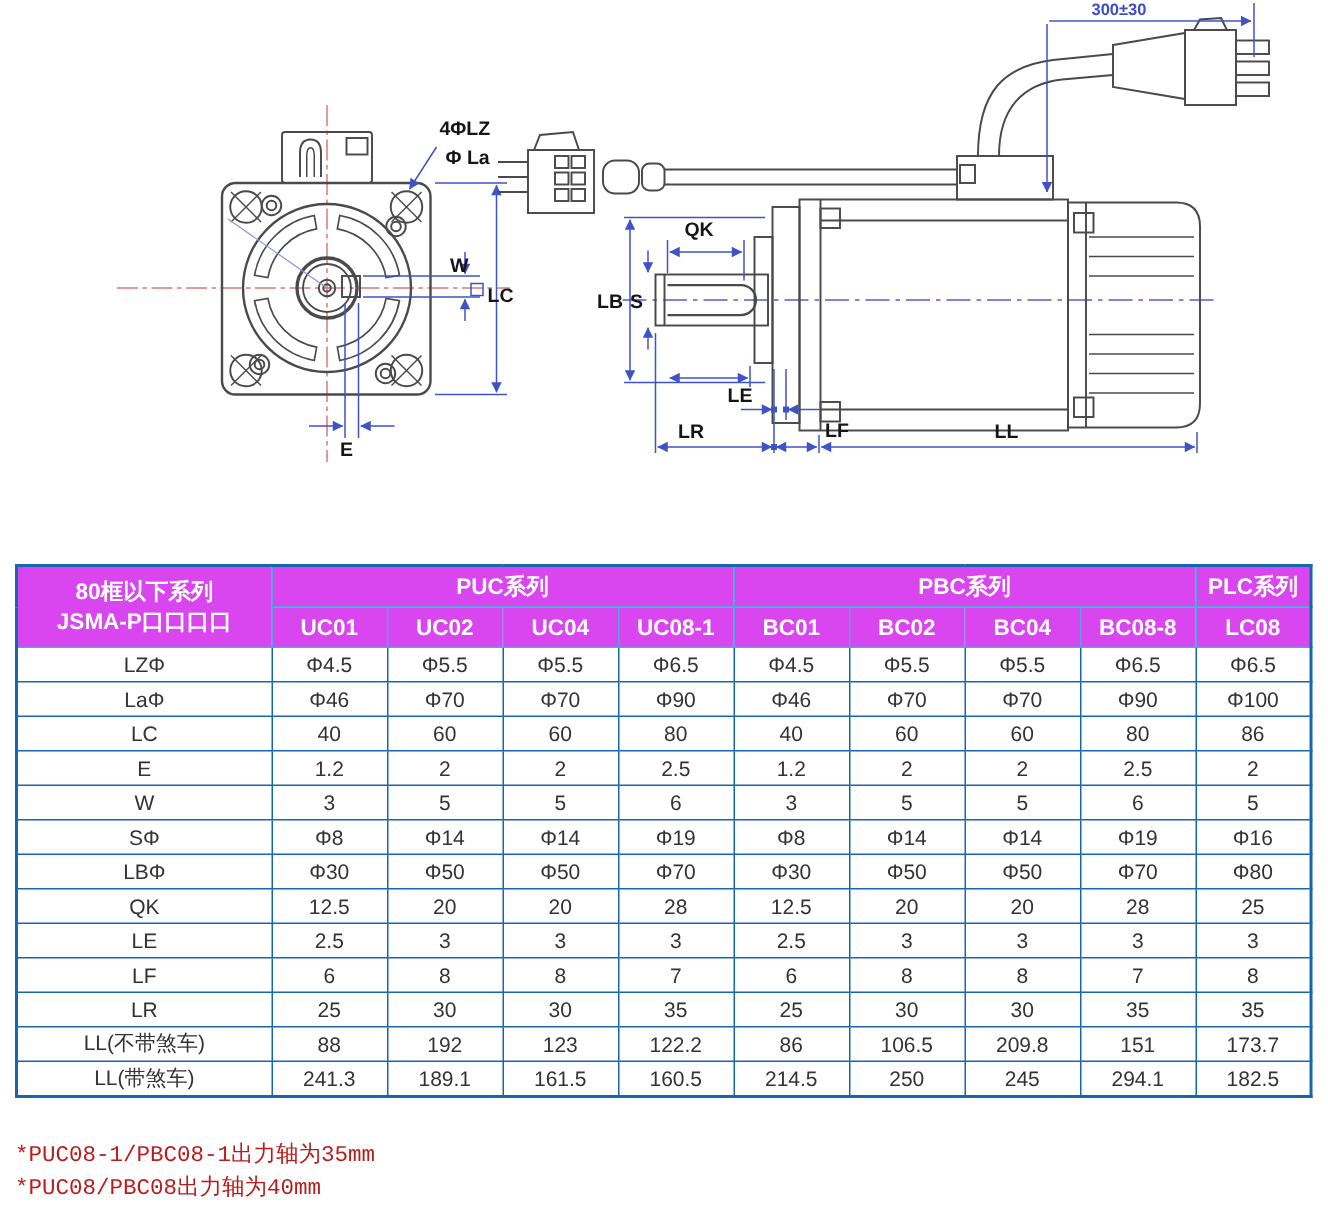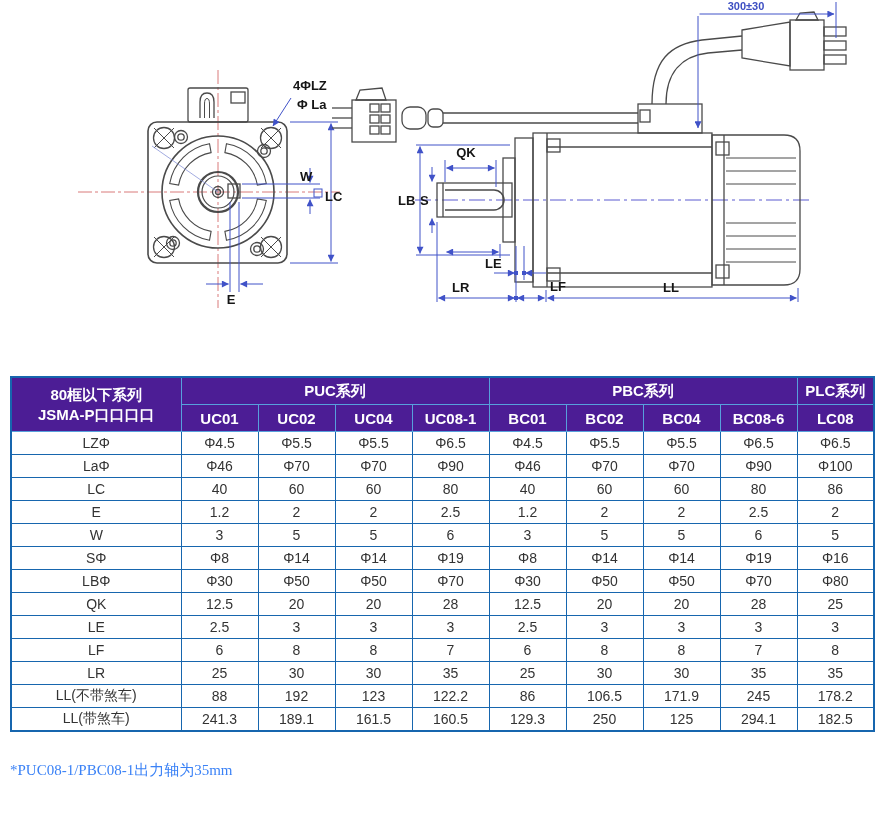--- a/index.html
+++ b/index.html
@@ -10,33 +10,33 @@
   #diagram { position:absolute; top:0; left:0; }
   #diagram text { font-family:"Liberation Sans", sans-serif; }
   .dimlabel { font-size:13px; font-weight:bold; fill:#151515; }
   .dimlabel-blue { font-size:11px; font-weight:bold; fill:#3c4ec2; }
 
   table[data-name="spec-table"] {
     position:absolute; top:376px; left:10px; width:865px;
     border-collapse:collapse; table-layout:fixed;
   }
   table[data-name="spec-table"] th {
-    background:#4c1d95; color:#ffffff; font-weight:bold; font-size:15px;
+    background:#d946ef; color:#ffffff; font-weight:bold; font-size:15px;
     border:1px solid #57a0dc; height:26px; padding:0; text-align:center;
   }
   table[data-name="spec-table"] th.corner { line-height:1.3; }
   table[data-name="spec-table"] td {
     background:#ffffff; color:#333333; font-size:14px;
     border:1.4px solid #1766ae; height:22px; padding:0; text-align:center;
   }
   table[data-name="spec-table"] { border:2px solid #1766ae; }
   table[data-name="spec-table"] th.em { font-weight:bold;margin-top:16px; }
   .footnotes {
-    position:absolute; left:10px; top:760px; font-size:15px; color:#3b82f6;
-    line-height:1.45; font-family:Liberation Serif, serif;
+    position:absolute; left:10px; top:760px; font-size:15px; color:#b91c1c;
+    line-height:1.45; font-family:Liberation Mono, monospace;
   }
 </style>
 </head>
 <body>
 
 <div id="page" data-name="datasheet-page">
 
   <svg id="diagram" data-name="motor-dimension-drawing" width="885" height="372" viewBox="0 0 885 372">
     <defs>
       <marker id="ab" viewBox="0 0 10 10" refX="9.5" refY="5" markerWidth="9" markerHeight="7" orient="auto-start-reverse">
@@ -255,21 +255,21 @@
           <th data-name="series-group-header" colspan="1">PLC系列</th>
         </tr>
         <tr data-name="header-column-row">
           <th data-name="column-header">UC01</th>
           <th data-name="column-header">UC02</th>
           <th data-name="column-header">UC04</th>
           <th data-name="column-header" class="em">UC08-1</th>
           <th data-name="column-header">BC01</th>
           <th data-name="column-header">BC02</th>
           <th data-name="column-header">BC04</th>
-          <th data-name="column-header" class="em">BC08-6</th>
+          <th data-name="column-header" class="em">BC08-8</th>
           <th data-name="column-header">LC08</th>
         </tr>
       </thead>
     <tbody data-name="spec-table-body">
         <tr data-name="table-row">
           <td data-name="row-label">LZΦ</td>
           <td data-name="table-cell">Φ4.5</td>
           <td data-name="table-cell">Φ5.5</td>
           <td data-name="table-cell">Φ5.5</td>
           <td data-name="table-cell">Φ6.5</td>
@@ -400,36 +400,37 @@
           <td data-name="table-cell">35</td>
         </tr>
         <tr data-name="table-row">
           <td data-name="row-label">LL(不带煞车)</td>
           <td data-name="table-cell">88</td>
           <td data-name="table-cell">192</td>
           <td data-name="table-cell">123</td>
           <td data-name="table-cell">122.2</td>
           <td data-name="table-cell">86</td>
           <td data-name="table-cell">106.5</td>
-          <td data-name="table-cell">171.9</td>
-          <td data-name="table-cell">245</td>
-          <td data-name="table-cell">178.2</td>
+          <td data-name="table-cell">209.8</td>
+          <td data-name="table-cell">151</td>
+          <td data-name="table-cell">173.7</td>
         </tr>
         <tr data-name="table-row">
           <td data-name="row-label">LL(带煞车)</td>
           <td data-name="table-cell">241.3</td>
           <td data-name="table-cell">189.1</td>
           <td data-name="table-cell">161.5</td>
           <td data-name="table-cell">160.5</td>
-          <td data-name="table-cell">129.3</td>
+          <td data-name="table-cell">214.5</td>
           <td data-name="table-cell">250</td>
-          <td data-name="table-cell">125</td>
+          <td data-name="table-cell">245</td>
           <td data-name="table-cell">294.1</td>
           <td data-name="table-cell">182.5</td>
         </tr>
       </tbody>
   </table>
 
   <div class="footnotes" data-name="footnotes">
     <div data-name="footnote-1">*PUC08-1/PBC08-1出力轴为35mm</div>
+    <div data-name="footnote-2">*PUC08/PBC08出力轴为40mm</div>
   </div>
 
 </div>
 
 </body></html>

